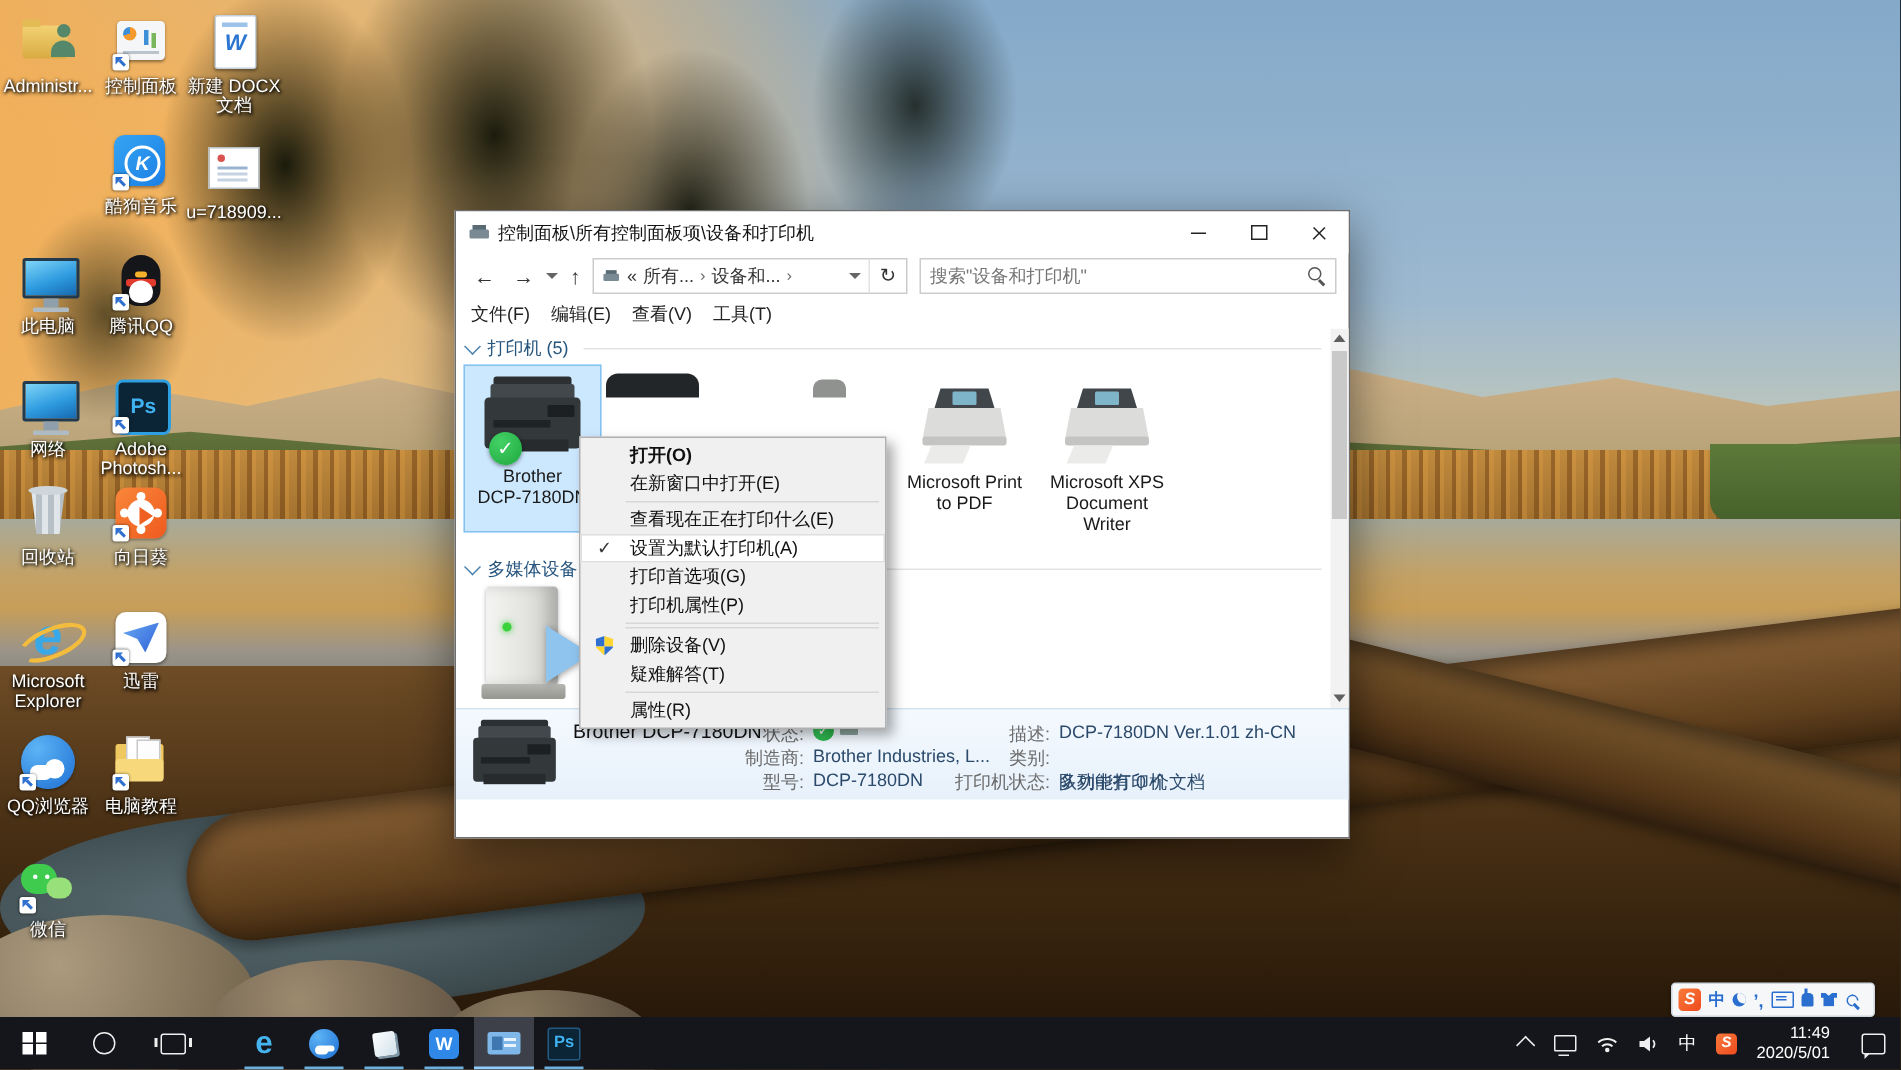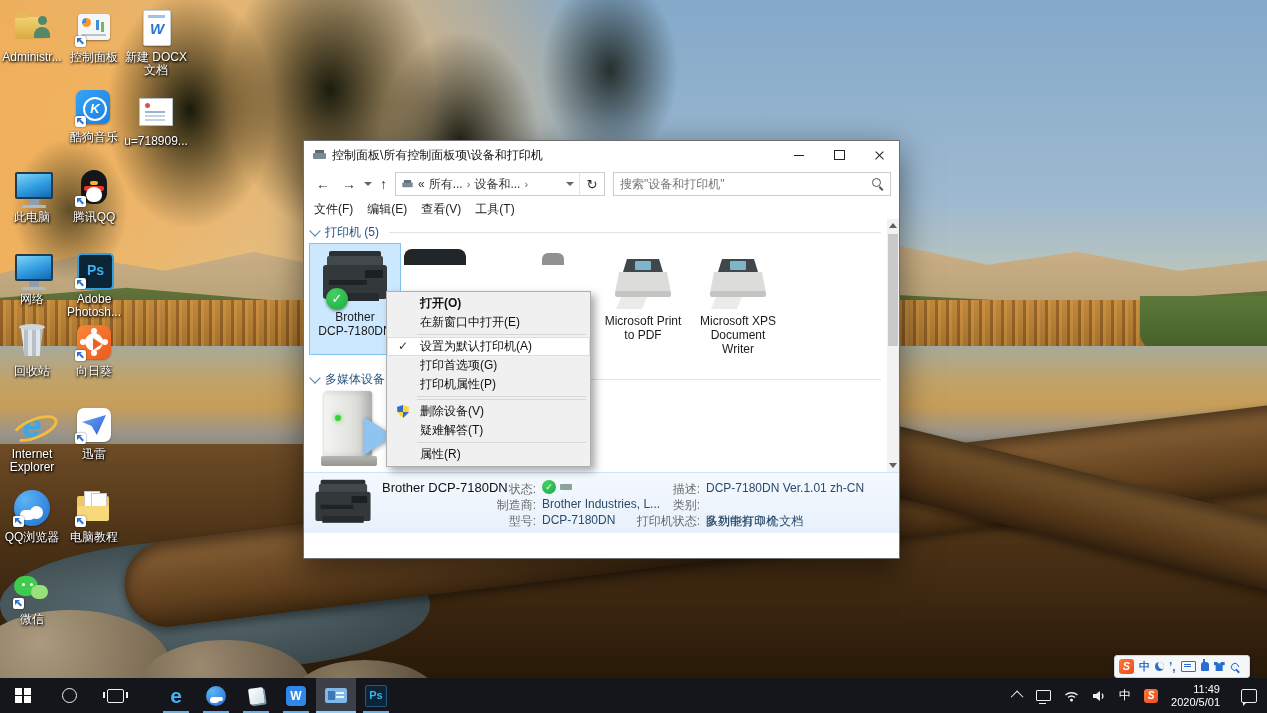--- a/index.html
+++ b/index.html
@@ -336,21 +336,21 @@
       </div>
     <div class="lbl">向日葵</div>
   </div>
   <div class="dicon" style="left:0;top:405px">
     <div class="ic">
         <span class="i-ie">
           <i class="e">e</i>
           <i class="ring"></i>
         </span>
       </div>
-    <div class="lbl">Internet Explorer</div>
+    <div class="lbl">Microsoft Explorer</div>
   </div>
   <div class="dicon" style="left:62px;top:405px">
     <div class="ic">
         <span class="i-th">
           <i class="bird"></i>
         </span>
         <span class="sa"></span>
       </div>
     <div class="lbl">迅雷</div>
   </div>
@@ -521,20 +521,21 @@
       <span class="flabel" style="left:312px;top:24px;width:84px">类别:</span>
       <span class="fval" style="left:402px;top:40px">多功能打印机</span>
       <span class="flabel" style="left:312px;top:40px;width:84px">打印机状态:</span>
       <span class="fval" style="left:402px;top:40px">队列中有 0 个文档</span>
     </div>
 
     <div id="ctx">
       <div class="mi bold">打开(O)</div>
       <div class="mi">在新窗口中打开(E)</div>
       <div class="msep"></div>
+      <div class="mi">查看现在正在打印什么(E)</div>
       <div class="mi hl"><span class="chk">✓</span><span>设置为默认打印机(A)</span></div>
       <div class="mi">打印首选项(G)</div>
       <div class="mi">打印机属性(P)</div>
       <div class="msep"></div>
       <div class="msep"></div>
       <div class="mi"><span class="shield">
             <i class="q1"></i>
             <i class="q2"></i>
             <i class="q3"></i>
             <i class="q4"></i>

